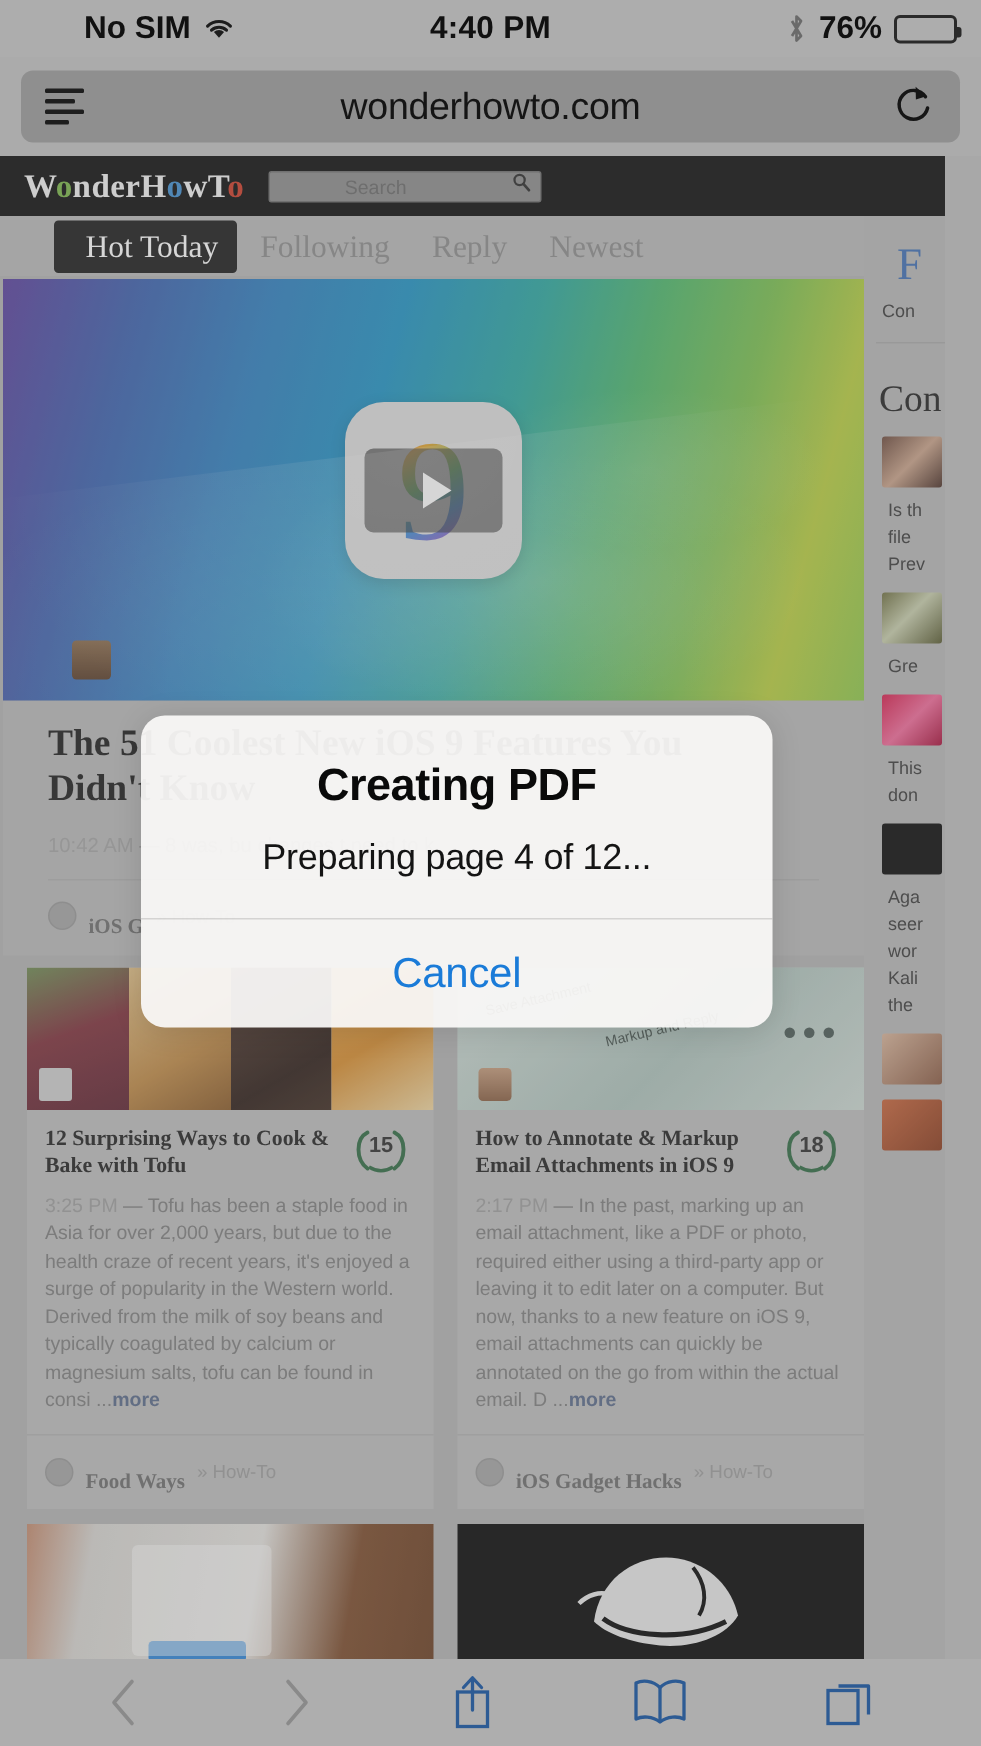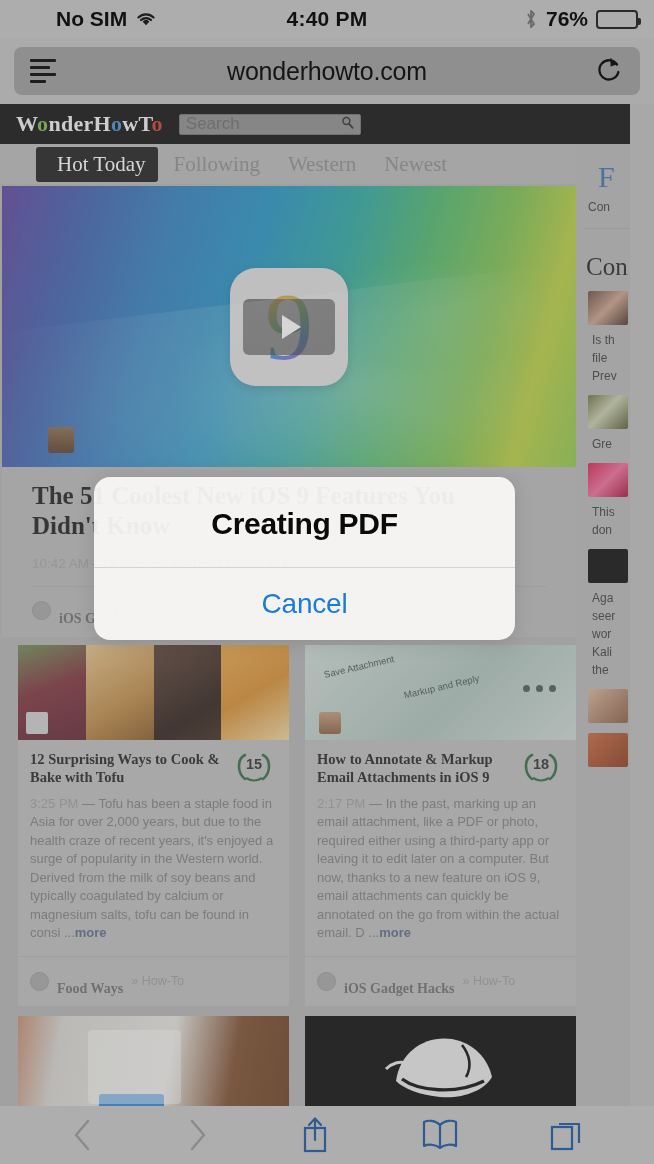--- a/index.html
+++ b/index.html
@@ -71,21 +71,21 @@
     color:#f2f2f2; letter-spacing:.3px; white-space:nowrap;
   }
   .logo .d-g { color:#7ab648; }
   .logo .d-b { color:#3f8fd0; }
   .logo .d-r { color:#cf3b28; }
   .searchbox {
     width:182px; height:21px; background:#8d8d8d; border:1px solid #6f6f6f;
     border-radius:2px; display:flex; align-items:center;
     padding:0 6px; position:relative;
   }
-  .searchbox .ph { font-size:17px; color:#6a6a6a; }
+  .searchbox .ph { font-size:13px; color:#6a6a6a;margin-left:44px; }
   .searchbox .mag { margin-left:auto; }
 
   .navtabs {
     height:40px; background:#b9b9b9; display:flex; align-items:center;
     padding:0 36px; gap:4px;
   }
   .navtab {
     font-family:"Liberation Serif", serif; font-size:21px;
     padding:5px 12px; color:#8d8d8d; white-space:nowrap;
   }
@@ -330,21 +330,21 @@
           <circle cx="5.4" cy="5.0" r="3.4" stroke="#2a2a2a" stroke-width="1.5" fill="none"></circle>
           <line x1="7.9" y1="7.6" x2="11.6" y2="11.8" stroke="#2a2a2a" stroke-width="1.8" stroke-linecap="round"></line>
         </svg>
       </span>
     </div>
   </div>
 
   <div class="navtabs">
     <div class="navtab active">Hot Today</div>
     <div class="navtab">Following</div>
-    <div class="navtab">Western</div>
+    <div class="navtab">Reply</div>
     <div class="navtab">Newest</div>
   </div>
 
   <div class="hero">
     <div class="ios9-tile">
       <span class="nine">9</span>
     </div>
     <div class="playbtn">
         <span class="tri"></span>
       </div>
@@ -477,20 +477,21 @@
       <div class="sb-avatar sb-a6"></div>
     </div>
   </div>
 
   <div class="scrim"></div>
 </div>
 
 <div class="alert">
   <div class="alert-body">
     <div class="alert-title">Creating PDF</div>
+    <div class="alert-msg">Preparing page 4 of 12...</div>
   </div>
   <div class="alert-div"></div>
   <div class="alert-btn">Cancel</div>
 </div>
 
 <div class="toolbar">
   <span class="tb-icon">
     <svg width="26" height="38" viewBox="0 0 26 38">
       <path d="M18 5 L6 19 L18 33" stroke="#8a8a8a" stroke-width="2.4" fill="none" stroke-linecap="round" stroke-linejoin="round"></path>
     </svg>

